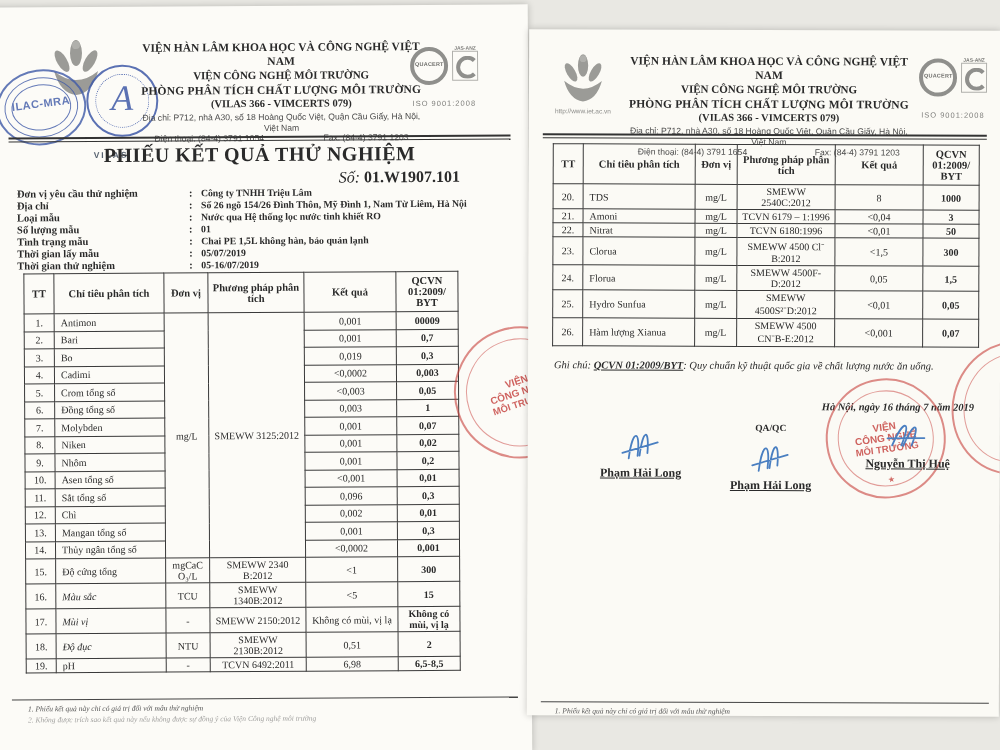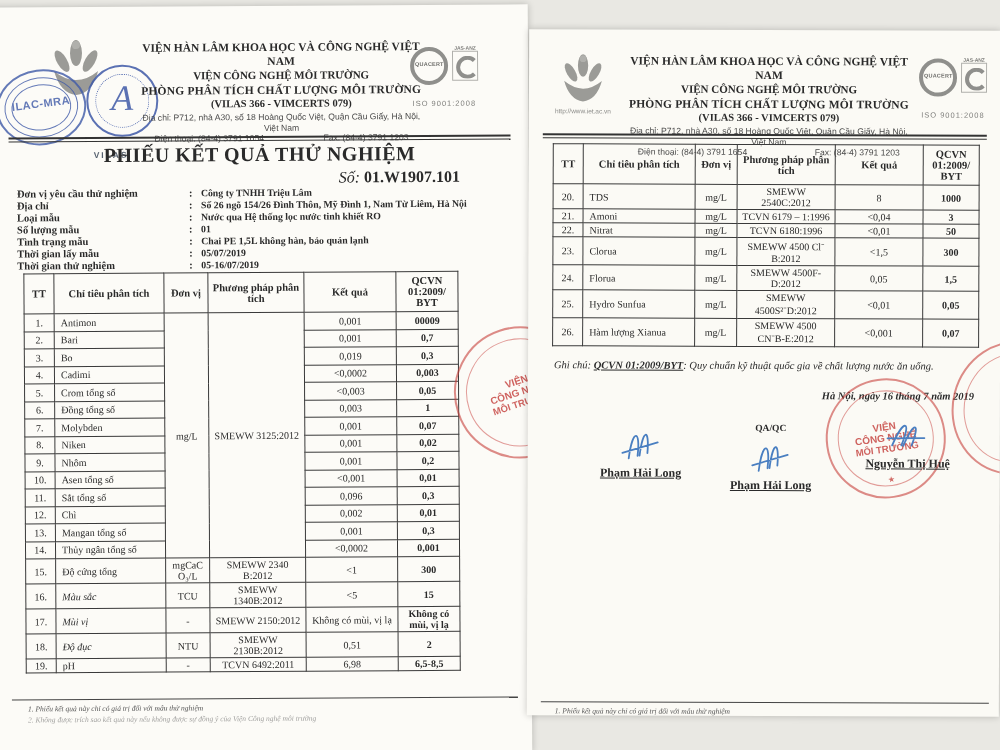--- a/index.html
+++ b/index.html
@@ -460,21 +460,21 @@
           <td class="c-result">&lt;0,001</td>
           <td class="c-limit">0,07</td>
         </tr>
       </tbody>
   </table>
 
   <div class="note-line" style="left:26px;top:330px;right:20px;">
     <span>Ghi chú: </span><span class="code">QCVN 01:2009/BYT</span><span>: Quy chuẩn kỹ thuật quốc gia về chất lượng nước ăn uống.</span>
   </div>
 
-  <div class="date-line" style="left:270px;top:360px;width:200px;">Hà Nội, ngày 16 tháng 7 năm 2019</div>
+  <div class="date-line" style="left:270px;top:371px;width:200px;">Hà Nội, ngày 16 tháng 7 năm 2019</div>
 
   <div id="sig-container">
       <div class="sig-block" style="left: 28px; top: 392px; width: 170px; z-index: 2;">
         <svg width="46" height="44" viewBox="0 0 46 44" class="sig-svg">
           <path d="M10,36 C16,6 24,8 19,34 M21,34 C26,8 33,6 29,32 M4,30 L40,22" fill="none" stroke="#4a7fc1" stroke-width="1.8" stroke-linecap="round" transform="rotate(-4 23 22)"></path>
         </svg>
         <div class="sig-name">Phạm Hải Long</div>
       </div>
       <div class="sig-block" style="left: 198px; top: 392px; width: 90px; z-index: 2;">
         <div class="sig-title">

